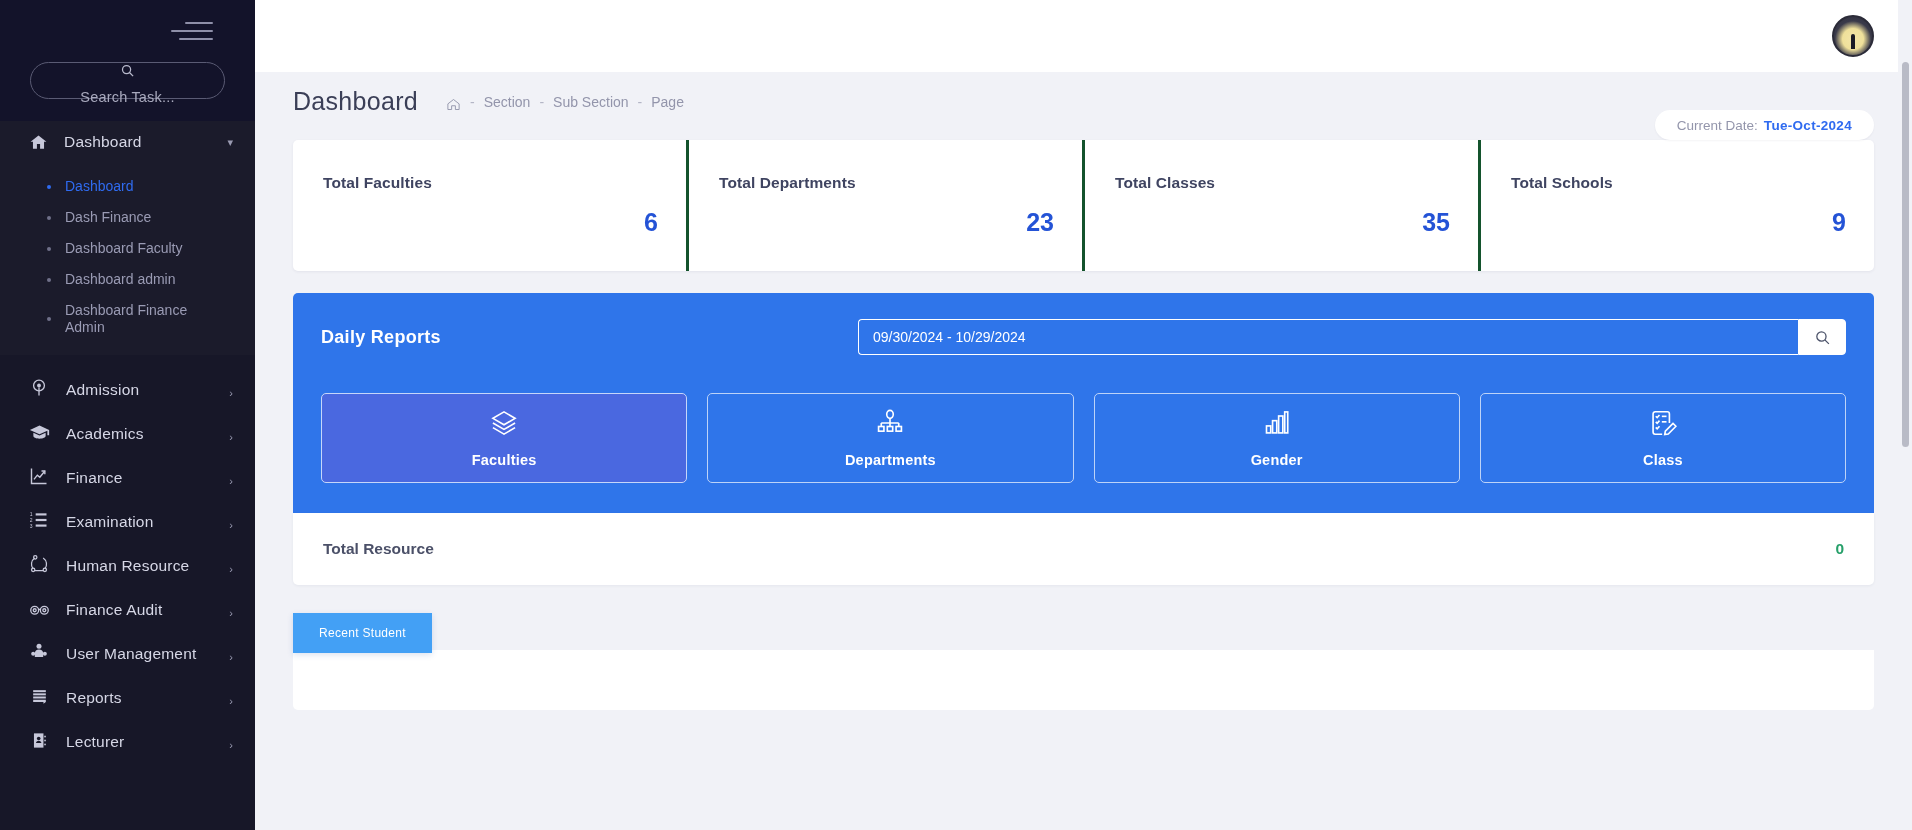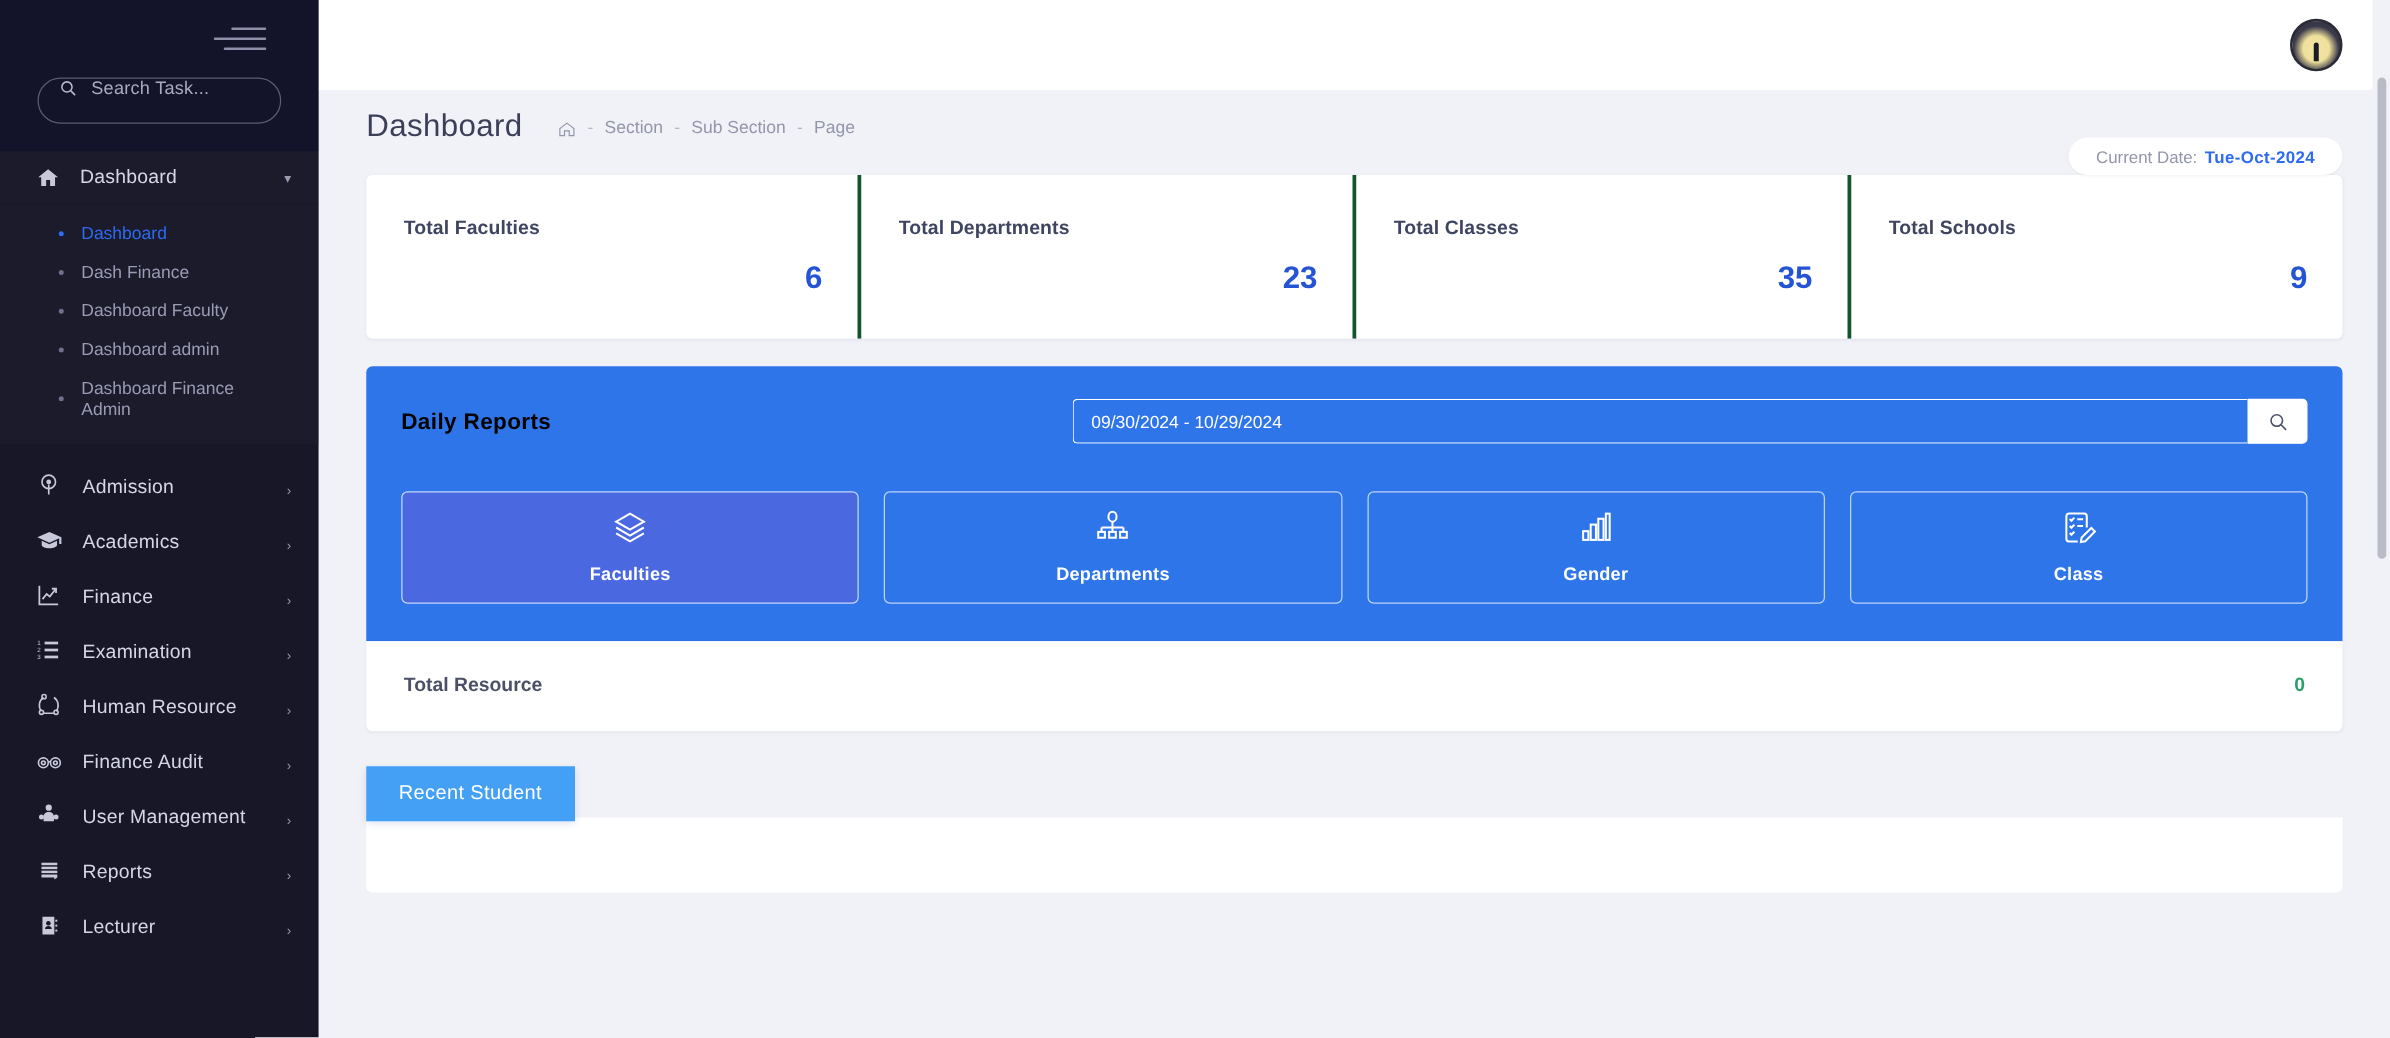--- a/index.html
+++ b/index.html
@@ -26,21 +26,21 @@
   }
   .sb-hamburger .bars { display: flex; flex-direction: column; gap: 6px; align-items: flex-end; }
   .sb-hamburger .bars i { display: block; height: 2px; background: #8e8fa8; border-radius: 2px; }
   .sb-hamburger .bars i:nth-child(1) { width: 28px; }
   .sb-hamburger .bars i:nth-child(2) { width: 42px; }
   .sb-hamburger .bars i:nth-child(3) { width: 34px; }
 
   .sb-search {
     margin: 0 30px; height: 37px;
     border: 1px solid #5a5b74; border-radius: 20px;
-    display: flex; gap: 11px; padding: 0 16px;
+    display: flex; align-items: center; gap: 11px; padding: 0 16px; flex-direction: column;
   }
   .sb-search svg { width: 15px; height: 15px; flex: 0 0 15px; }
   .sb-search span { color: #a9aabe; font-size: 14.5px; letter-spacing: .2px; }
 
   .sb-scroll { flex: 1; overflow: hidden; }
 
   .sb-group-head {
     height: 42px; display: flex; align-items: center;
     padding: 0 22px 0 28px; gap: 16px; cursor: pointer;
     background: #1b1b2b;
@@ -113,21 +113,21 @@
   .stat { flex: 1; padding: 34px 28px 34px 30px; border-right: 3px solid #14532d; }
   .stat:last-child { border-right: 0; }
   .stat .t { font-size: 15.5px; color: #3f4461; font-weight: 700; letter-spacing: .1px; }
   .stat .v { text-align: right; font-size: 25px; color: #2453d6; font-weight: 700; margin-top: 16px; }
 
   .reports {
     margin-top: 22px; background: #2f75ea; border-radius: 5px 5px 0 0;
     padding: 26px 28px 30px 28px;
   }
   .rep-head { display: flex; align-items: center; justify-content: space-between; gap: 20px; }
-  .rep-title { color: #000000; font-size: 18px; font-weight: 700; letter-spacing: .3px; }
+  .rep-title { color: #ffffff; font-size: 18px; font-weight: 700; letter-spacing: .3px; }
   .rep-search { display: flex; align-items: stretch; width: 988px; }
   .rep-input {
     flex: 1; height: 36px; background: transparent; color: #ffffff;
     border: 1px solid #ffffff; border-radius: 4px 0 0 4px; border-right: 0;
     padding: 12px 14px; font-size: 14px; font-family: "Liberation Sans", sans-serif;
     outline: none;
   }
   .rep-input::placeholder { color: #dbe6fb; }
   .rep-btn {
     width: 48px; background: #fff; border: 1px solid #fff; border-radius: 0 4px 4px 0;
@@ -149,21 +149,21 @@
     background: #fff; border-radius: 0 0 5px 5px;
     padding: 27px 30px; display: flex; align-items: center; justify-content: space-between;
     box-shadow: 0 1px 3px rgba(40,45,90,.06);
   }
   .totalrow .t { font-size: 15.5px; color: #4b5068; font-weight: 700; }
   .totalrow .v { font-size: 15.5px; color: #27a06a; font-weight: 700; }
 
   .recent-wrap { margin-top: 28px; }
   .recent-btn {
     display: inline-block; background: #43a0f5; color: #fff;
-    padding: 13px 26px; font-size: 16px; letter-spacing: .3px;
+    padding: 13px 26px; font-size: 12px; letter-spacing: .3px;
     border: 0; cursor: pointer; font-family: "Liberation Sans", sans-serif;
     box-shadow: 0 2px 6px rgba(40,80,160,.16);
   }
   .recent-panel { background:#fff; height: 60px; margin-top: -3px; border-radius: 0 0 5px 5px; }
 
   
   .vscroll { position: absolute; right: 0; top: 0; width: 14px; height: 830px; background: #f1f2f7; }
   .vscroll .thumb { position: absolute; top: 62px; left: 4px; width: 7px; height: 385px; background: #b9bbc6; border-radius: 4px; }
 </style>
 </head>

